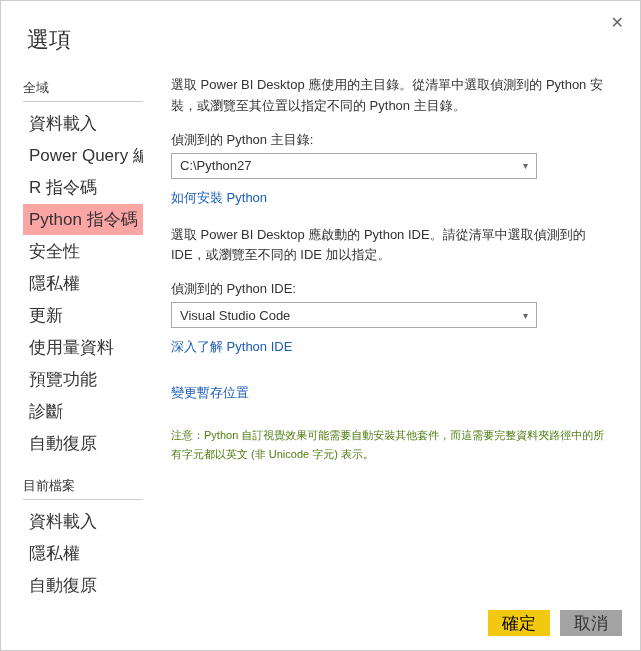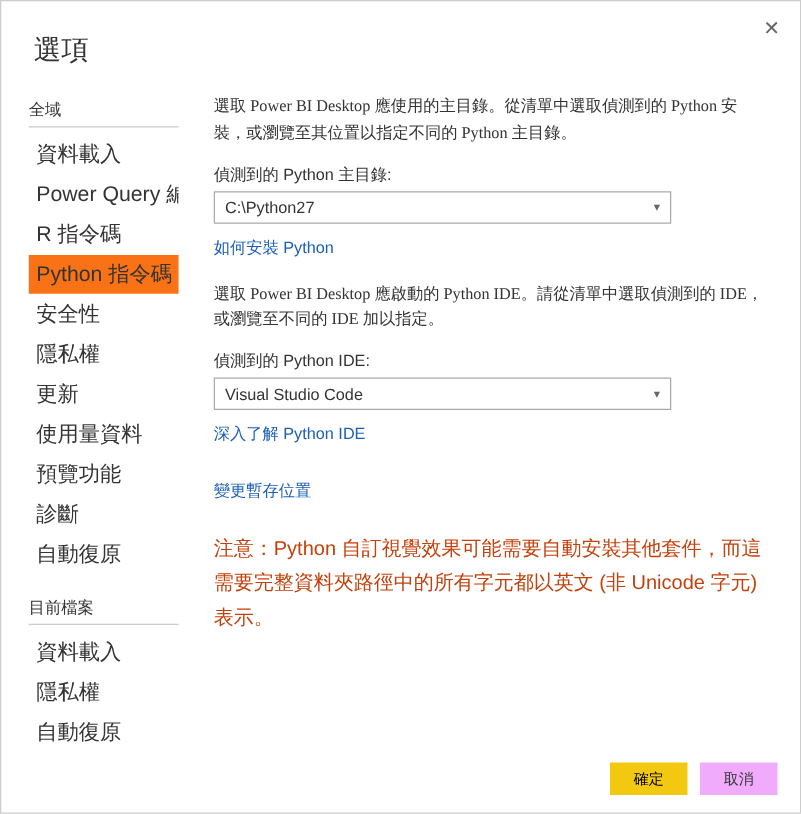--- a/index.html
+++ b/index.html
@@ -53,37 +53,36 @@
     .nav-item {
       font-size: 17px;
       color: #333;
       padding: 4px 6px;
       margin: 1px 0;
       cursor: pointer;
       white-space: nowrap;
       overflow: hidden;
     }
     .nav-item.selected {
-      background: #f97316;
+      background: #fca5a5;
     }
     .content {
       flex: 1;
       padding: 0 28px 0 28px;
     }
     .content-title {
       font-size: 18px;
       font-weight: 400;
       margin-bottom: 10px;
     }
     .desc {
       font-size: 13px;
       line-height: 1.6;
       color: #333;
       margin-bottom: 14px;
-      font-family: Liberation Serif, serif;
     }
     .field-label {
       font-size: 13px;
       margin-bottom: 4px;
     }
     .dropdown {
       width: 366px;
       height: 26px;
       border: 1px solid #aaa;
       background: #fff;
@@ -100,41 +99,41 @@
       color: #666;
     }
     .link {
       color: #1a5fb4;
       font-size: 13px;
       cursor: pointer;
       display: inline-block;
       margin-bottom: 18px;
     }
     .note {
-      font-size: 16px;
+      font-size: 11px;
       line-height: 1.7;
-      color: #c2410c;
+      color: #4d7c0f;
     }
     .footer {
       position: absolute;
       bottom: 14px;
       right: 18px;
       display: flex;
       gap: 10px;
     }
     .btn {
       min-width: 62px;
       height: 26px;
       border: none;
-      font-size: 12px;
+      font-size: 17px;
       cursor: pointer;
       padding: 0 4px;
     }
     .btn-ok { background: #f2c811; color: #000; }
-    .btn-cancel { background: #f0abfc; color: #333; }
+    .btn-cancel { background: #a3a3a3; color: #333; }
   </style>
 </head>
 <body>
 
 <button class="close-btn">✕</button>
 
 <div class="title">選項</div>
 
 <div class="body">
   <div class="sidebar">

